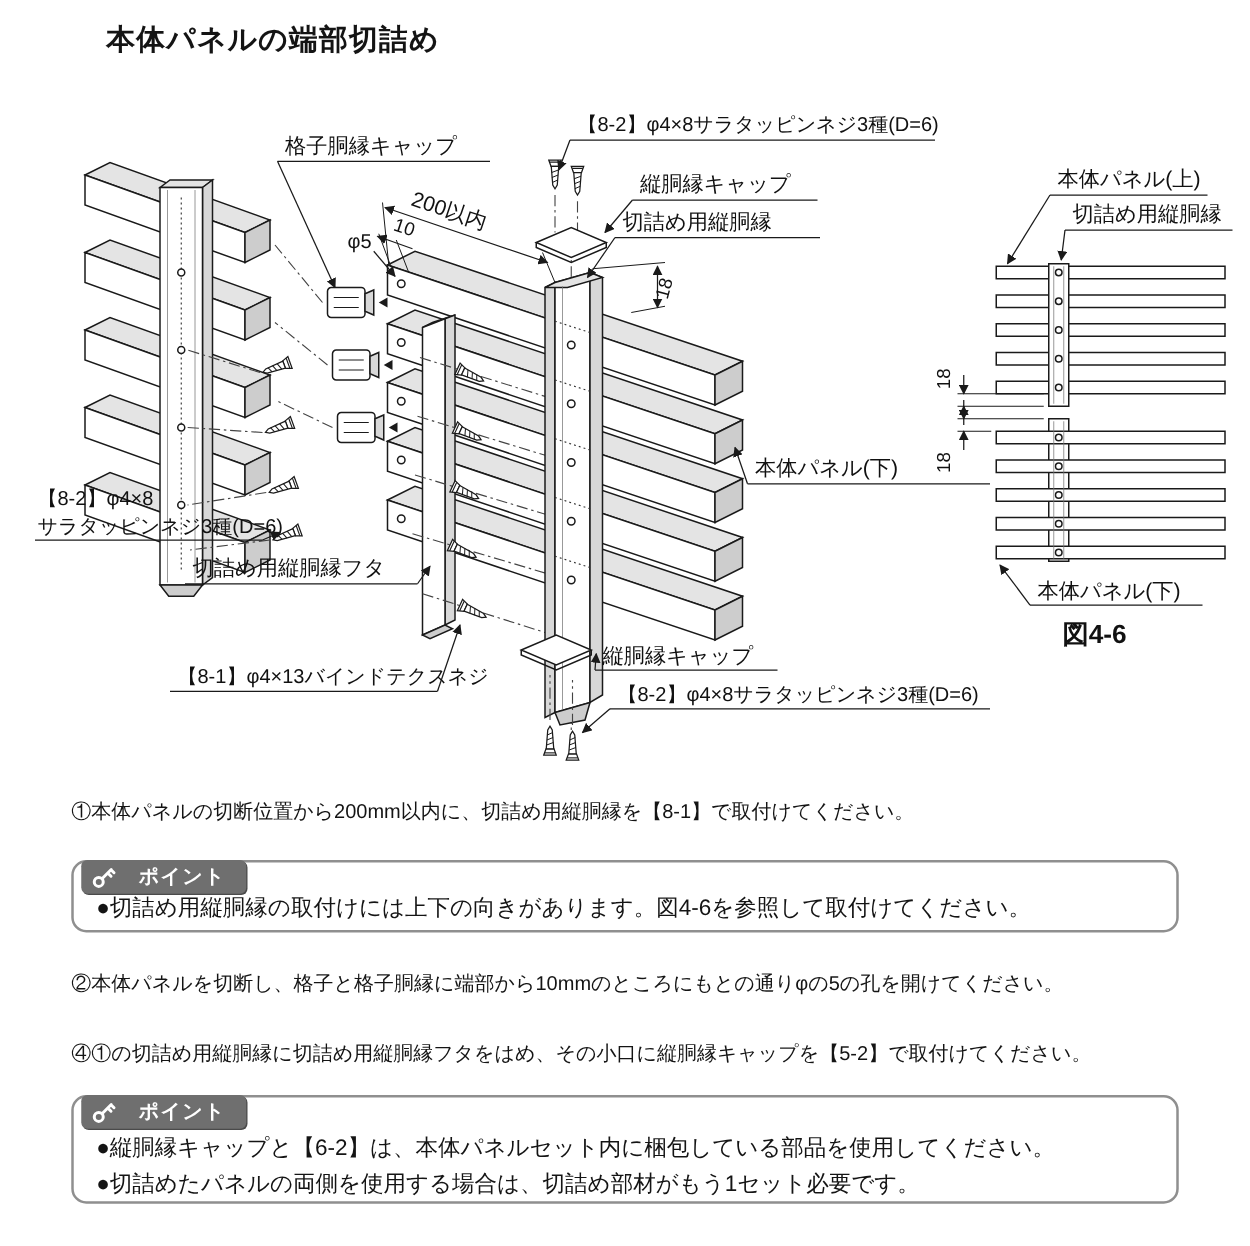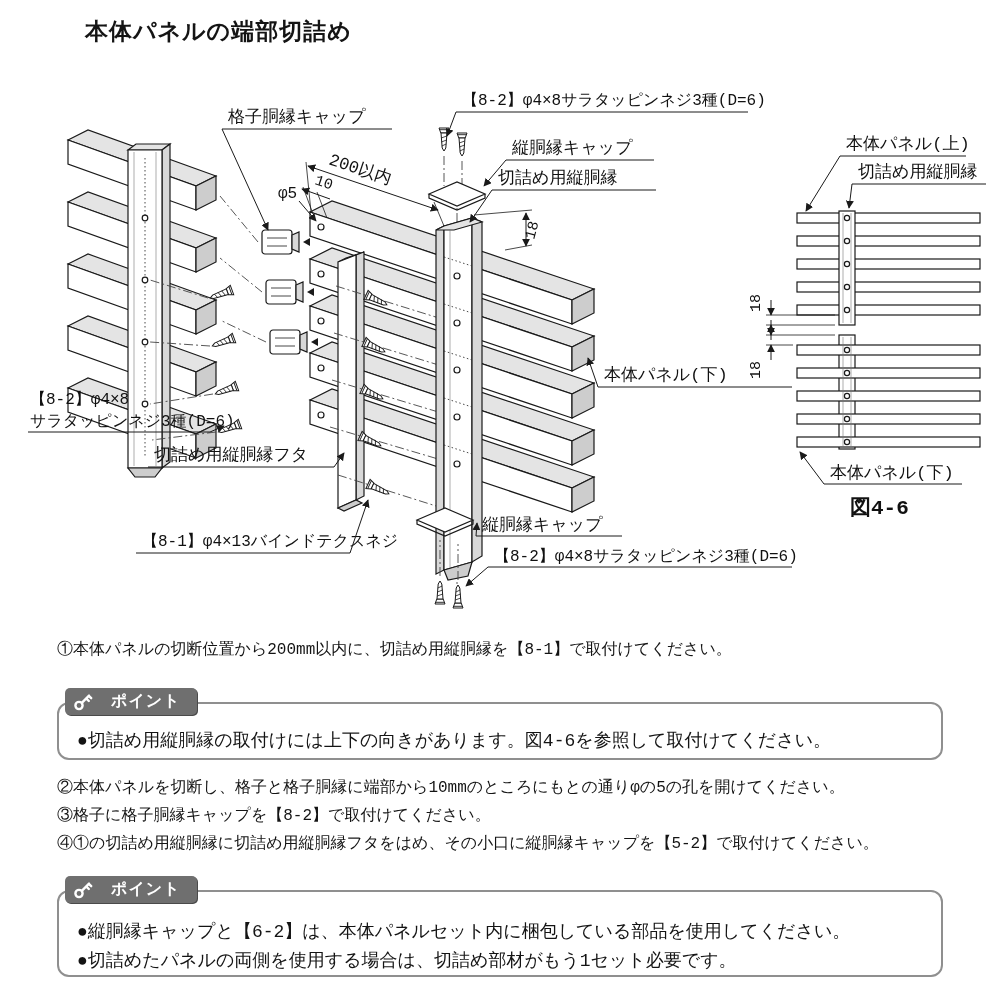--- a/index.html
+++ b/index.html
@@ -1,18 +1,18 @@
 <!DOCTYPE html>
 <html><head>
 <meta charset="utf-8">
 <style>
   html,body{margin:0;padding:0;background:#fff;}
   .page{
     position:relative;width:1000px;height:997px;background:#ffffff;
-    font-family:Liberation Mono, monospace;color:#111;
+    font-family:Liberation Sans, sans-serif;color:#111;
     overflow:hidden;
   }
   .title{
     position:absolute;left:85px;top:16px;font-size:23px;font-weight:bold;
     letter-spacing:1px;color:#141414;
   }
   .diagram-svg{position:absolute;left:0;top:70px;width:1000px;height:552px;}
   
   .ln{stroke:#1a1a1a;stroke-width:1.2;fill:none;}
   .thin{stroke:#1a1a1a;stroke-width:0.8;fill:none;}
@@ -29,21 +29,21 @@
   .cap-txt{font-size:21px;font-weight:bold;fill:#111;stroke:none;}
   .under{stroke:#1a1a1a;stroke-width:1;}
   .ldr{stroke:#1a1a1a;stroke-width:1;fill:none;}
   
   .step{
     position:absolute;left:57px;width:930px;font-size:16px;line-height:24px;
     color:#141414;white-space:nowrap;
   }
   .pointbox{position:absolute;left:57px;width:886px;}
   .pb-body{
-    margin-top:14px;border:2px solid #8f8f8f;border-radius:12px;
+    border:2px solid #8f8f8f;border-radius:12px;
     background:#fff;box-sizing:border-box;
   }
   .pb-item{font-size:18px;color:#141414;padding-left:18px;white-space:nowrap;}
   .badge{
     position:absolute;top:0;left:8px;height:27px;min-width:112px;
     background:#6f6f6f;border-radius:5px;display:flex;align-items:center;
     gap:18px;padding:0 12px 0 8px;z-index:2;box-shadow:1px 1px 0 #4a4a4a;
   }
   .badge span{color:#fff;font-size:16px;font-weight:bold;letter-spacing:1px;}
   .keyicon{width:20px;height:20px;flex:0 0 auto;}
@@ -371,21 +371,20 @@
         <path d="M8.8,10.8 L16,3.6 M13.2,6.4 l2.6,2.6 M15.8,3.8 l2.4,2.4" stroke="#fff" stroke-width="2.4" fill="none" stroke-linecap="round"></path>
       </svg>
       <span>ポイント</span>
     </div>
     <div class="pb-body" style="height:58px;padding-top:24px;">
       <div class="pb-item">●切詰め用縦胴縁の取付けには上下の向きがあります。図4-6を参照して取付けてください。</div>
     </div>
   </div>
 
   <div class="step" style="top:776px;">②本体パネルを切断し、格子と格子胴縁に端部から10mmのところにもとの通りφの5の孔を開けてください。</div>
-  <div class="step" style="top:804px;">③格子に格子胴縁キャップを【8-2】で取付けてください。</div>
   <div class="step" style="top:832px;">④①の切詰め用縦胴縁に切詰め用縦胴縁フタをはめ、その小口に縦胴縁キャップを【5-2】で取付けてください。</div>
 
   <div class="pointbox" style="top:876px;">
     <div class="badge">
       <svg class="keyicon" viewBox="0 0 20 20">
         <circle cx="6" cy="13.5" r="3.6" fill="none" stroke="#fff" stroke-width="2.4"></circle>
         <path d="M8.8,10.8 L16,3.6 M13.2,6.4 l2.6,2.6 M15.8,3.8 l2.4,2.4" stroke="#fff" stroke-width="2.4" fill="none" stroke-linecap="round"></path>
       </svg>
       <span>ポイント</span>
     </div>

